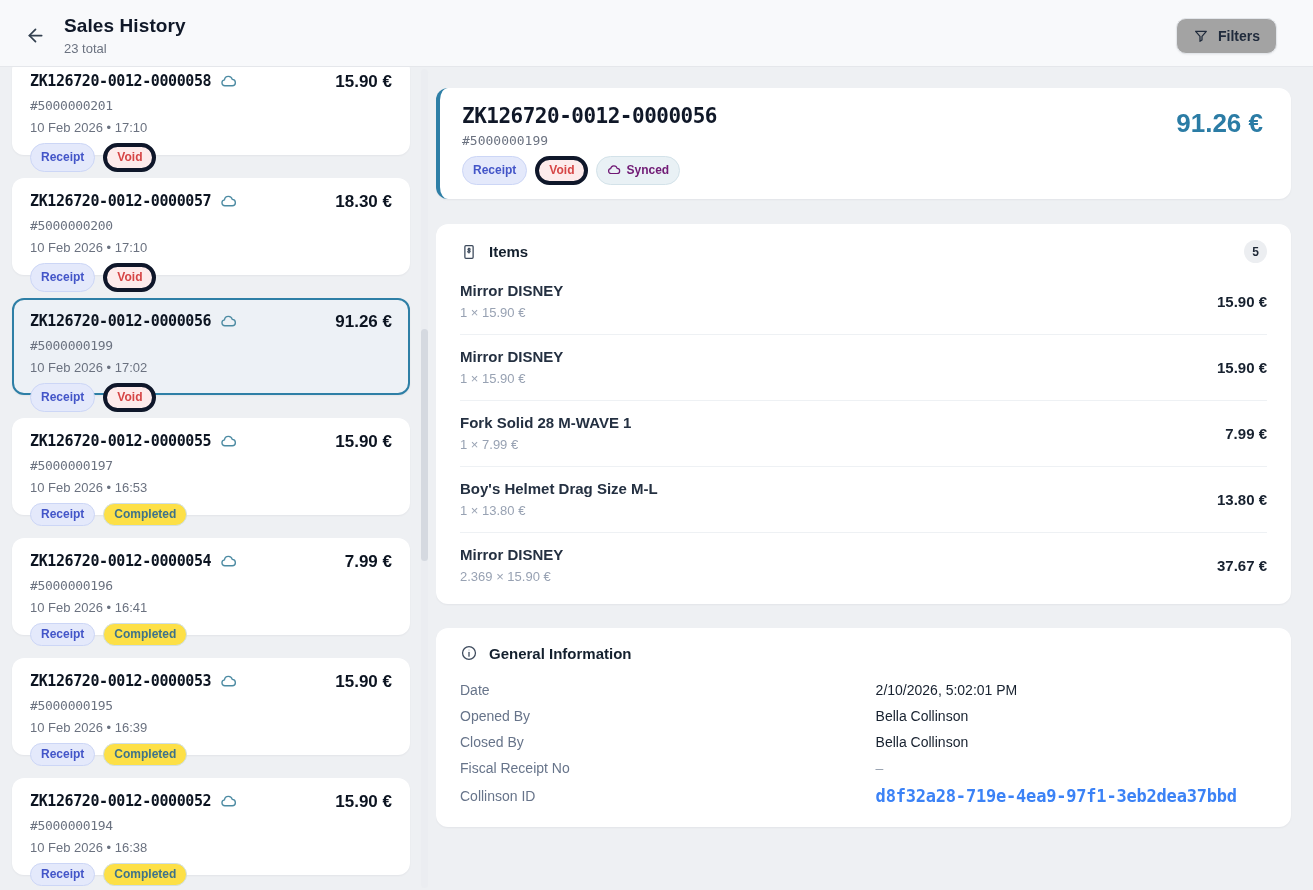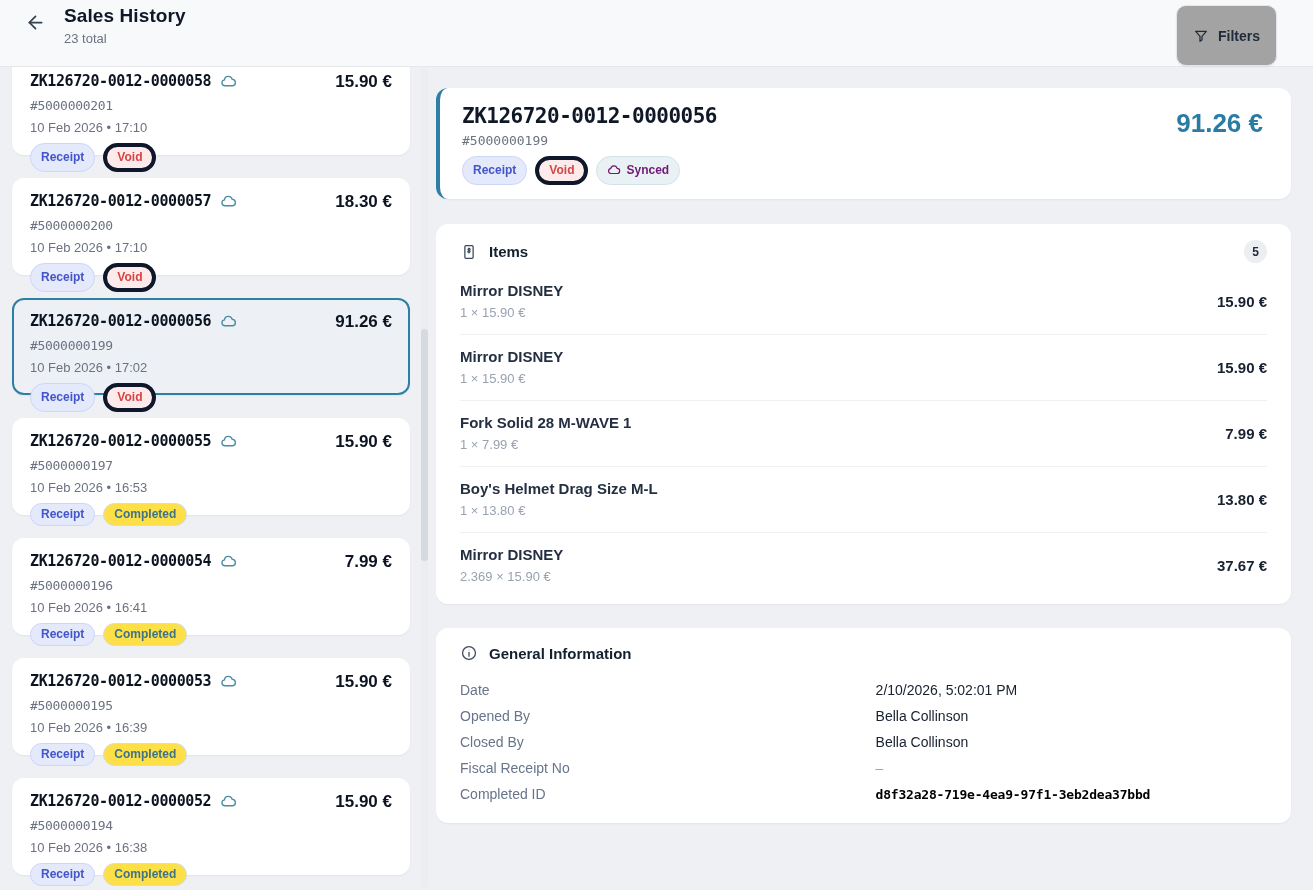--- a/index.html
+++ b/index.html
@@ -9,20 +9,21 @@
     background: #eef0f3;
     color: #14202e;
   }
 
   
   .topbar {
     height: 67px;
     background: #f8f9fb;
     border-bottom: 1px solid #e5e7eb;
     display: flex;
+    align-items: center;
     padding: 5px 16px 0 18px;
   }
   .back-btn {
     width: 34px; height: 34px;
     border: none; background: transparent;
     color: #33404f; cursor: pointer;
     display: flex; align-items: center; justify-content: center;
     border-radius: 8px;
   }
   .title-block { margin-left: 12px; }
@@ -125,21 +126,21 @@
   .item-name { font-size: 15px; font-weight: 600; color: #243041; }
   .item-qty { font-size: 13px; color: #98a2b3; margin-top: 6px; }
   .item-price { font-size: 15px; font-weight: 600; color: #17212f; white-space: nowrap; }
 
   .info-card { margin-top: 24px; padding: 16px 24px 16px; }
   .info-rows { margin-top: 9px; }
   .info-row { display: flex; align-items: center; padding: 5px 0; font-size: 14px; }
   .info-label { flex: 0 0 51.5%; color: #67748a; }
   .info-value { color: #17212f; }
   .info-value.muted { color: #9aa4b2; }
-  .info-value.is-mono { font-family: "DejaVu Sans Mono", monospace; font-size: 13px; font-weight: 600; color: #000000; letter-spacing: -.2px; }
+  .info-value.is-mono { font-family: "DejaVu Sans Mono", monospace; font-size: 17px; font-weight: 600; color: #3b82f6; letter-spacing: -.2px; }
 </style>
 </head>
 <body>
 
 <header class="topbar">
   <button class="back-btn">
     <span style="display:inline-flex">
       <svg width="21" height="21" viewBox="0 0 24 24" fill="none" stroke="currentColor" stroke-width="2" stroke-linecap="round" stroke-linejoin="round">
           <path d="M19 12H5"></path>
           <path d="M12 19l-7-7 7-7"></path>
@@ -409,20 +410,20 @@
     <div class="info-label">Closed By</div>
     <div class="info-value">Bella Collinson</div>
   </div>
 
   <div class="info-row">
     <div class="info-label">Fiscal Receipt No</div>
     <div class="info-value muted">–</div>
   </div>
 
   <div class="info-row">
-    <div class="info-label">Completed ID</div>
+    <div class="info-label">Collinson ID</div>
     <div class="info-value is-mono">d8f32a28-719e-4ea9-97f1-3eb2dea37bbd</div>
   </div>
 </div>
     </section>
 
   </main>
 </div>
 
 </body></html>

